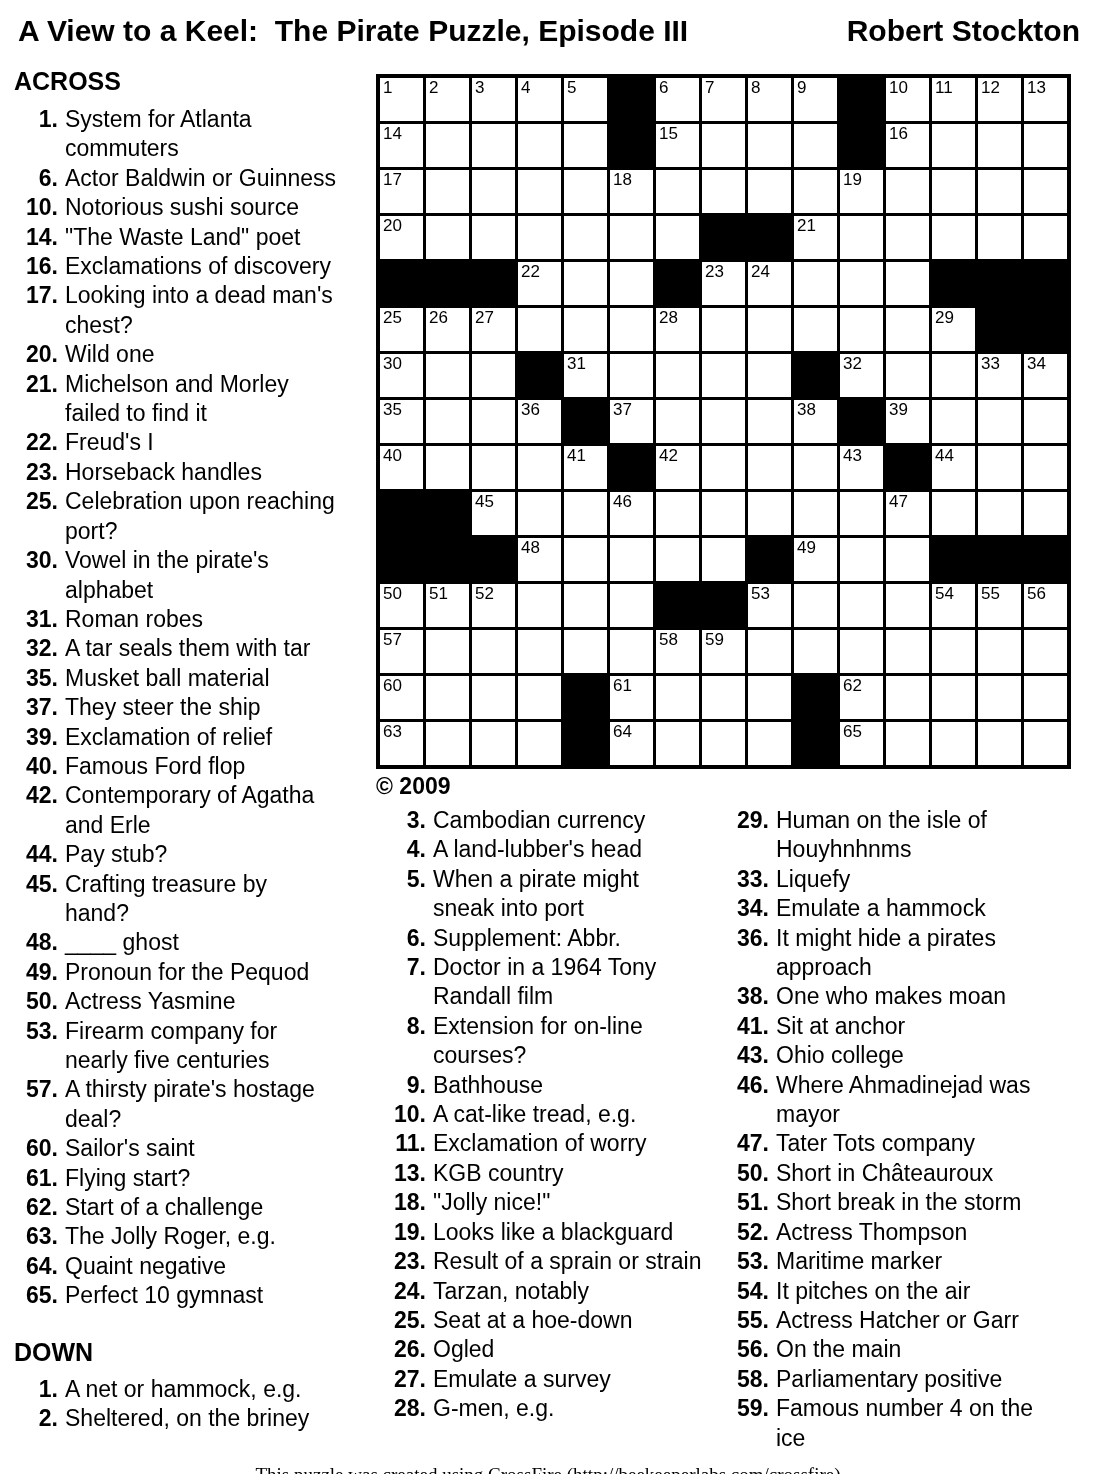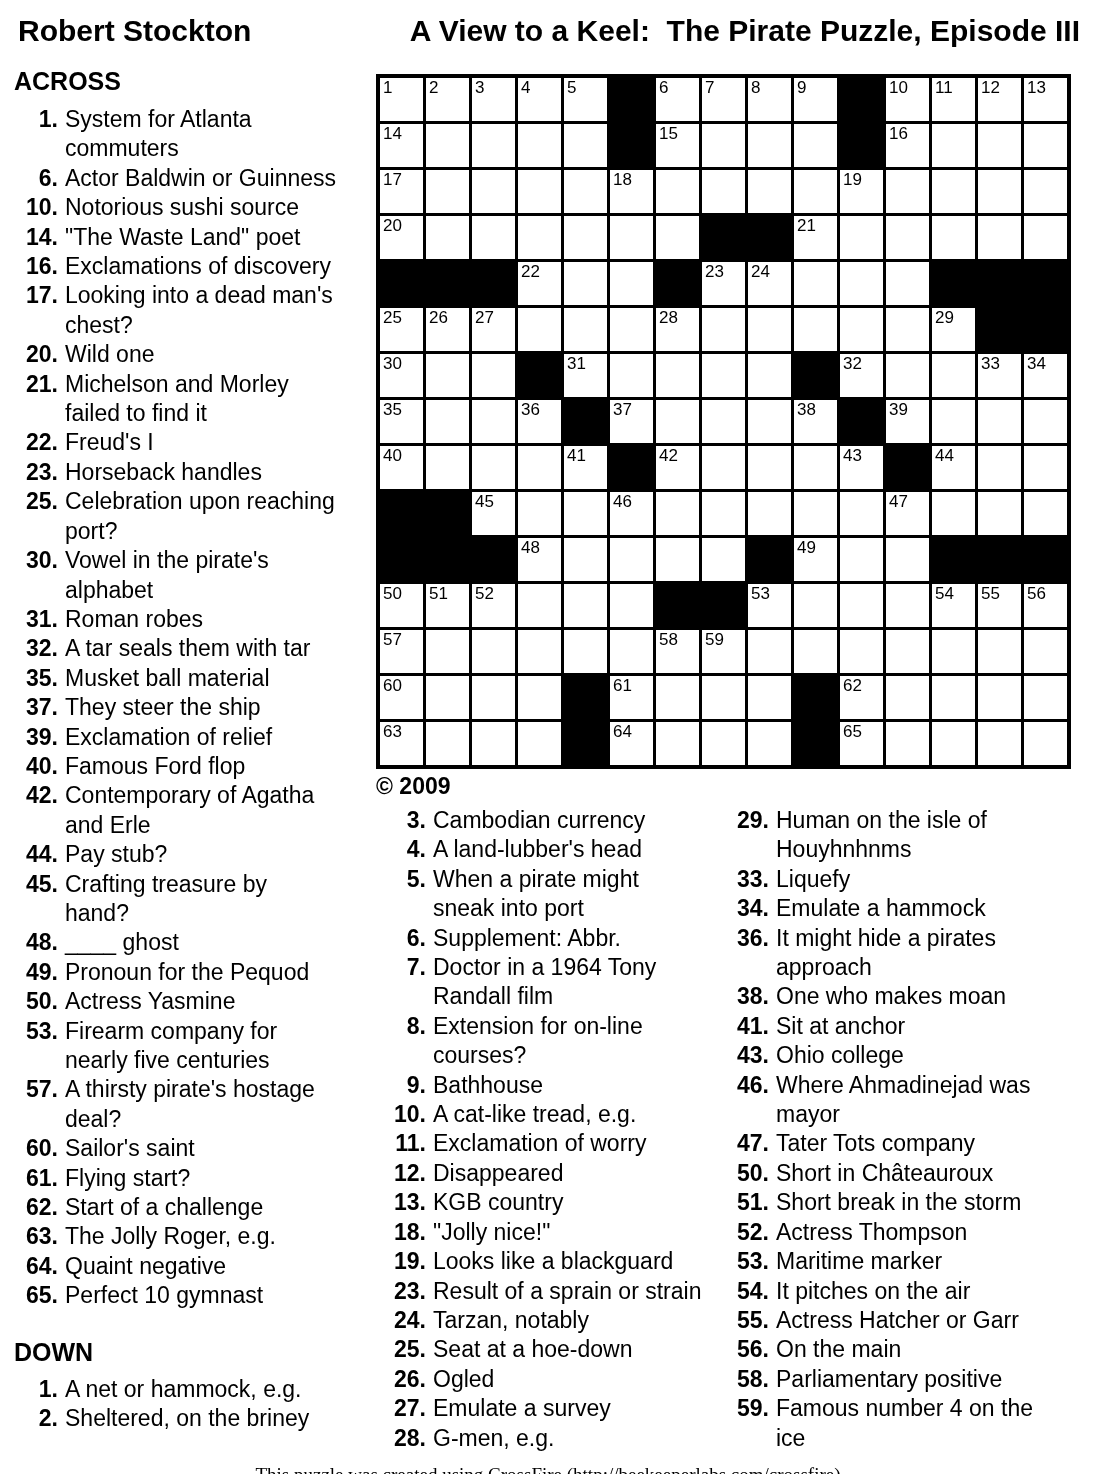--- a/index.html
+++ b/index.html
@@ -26,22 +26,22 @@
   #copyright{font-size:23px;font-weight:bold;margin-top:4px;}
   #footer{position:absolute;left:0;right:0;top:1464px;text-align:center;
         font-family:"Liberation Serif",serif;font-size:19px;}
 </style>
 </head>
 <body>
 
 <div id="page">
 
   <div id="page-header">
+    <div>A View to a Keel:  The Pirate Puzzle, Episode III</div>
     <div>Robert Stockton</div>
-    <div>A View to a Keel:  The Pirate Puzzle, Episode III</div>
   </div>
 
   <div id="across-col">
     <div class="list-header">ACROSS</div>
     <div>
         <div class="clue">
           <span class="cnum">1.</span>
           <span class="ctext">System for Atlanta
 commuters</span>
         </div>
@@ -584,24 +584,20 @@
         <span class="cnum">9.</span>
         <span class="ctext">Bathhouse</span>
       </div>
       <div class="clue">
         <span class="cnum">10.</span>
         <span class="ctext">A cat-like tread, e.g.</span>
       </div>
       <div class="clue">
         <span class="cnum">11.</span>
         <span class="ctext">Exclamation of worry</span>
-      </div>
-      <div class="clue">
-        <span class="cnum">12.</span>
-        <span class="ctext">Disappeared</span>
       </div>
       <div class="clue">
         <span class="cnum">13.</span>
         <span class="ctext">KGB country</span>
       </div>
       <div class="clue">
         <span class="cnum">18.</span>
         <span class="ctext">"Jolly nice!"</span>
       </div>
       <div class="clue">

